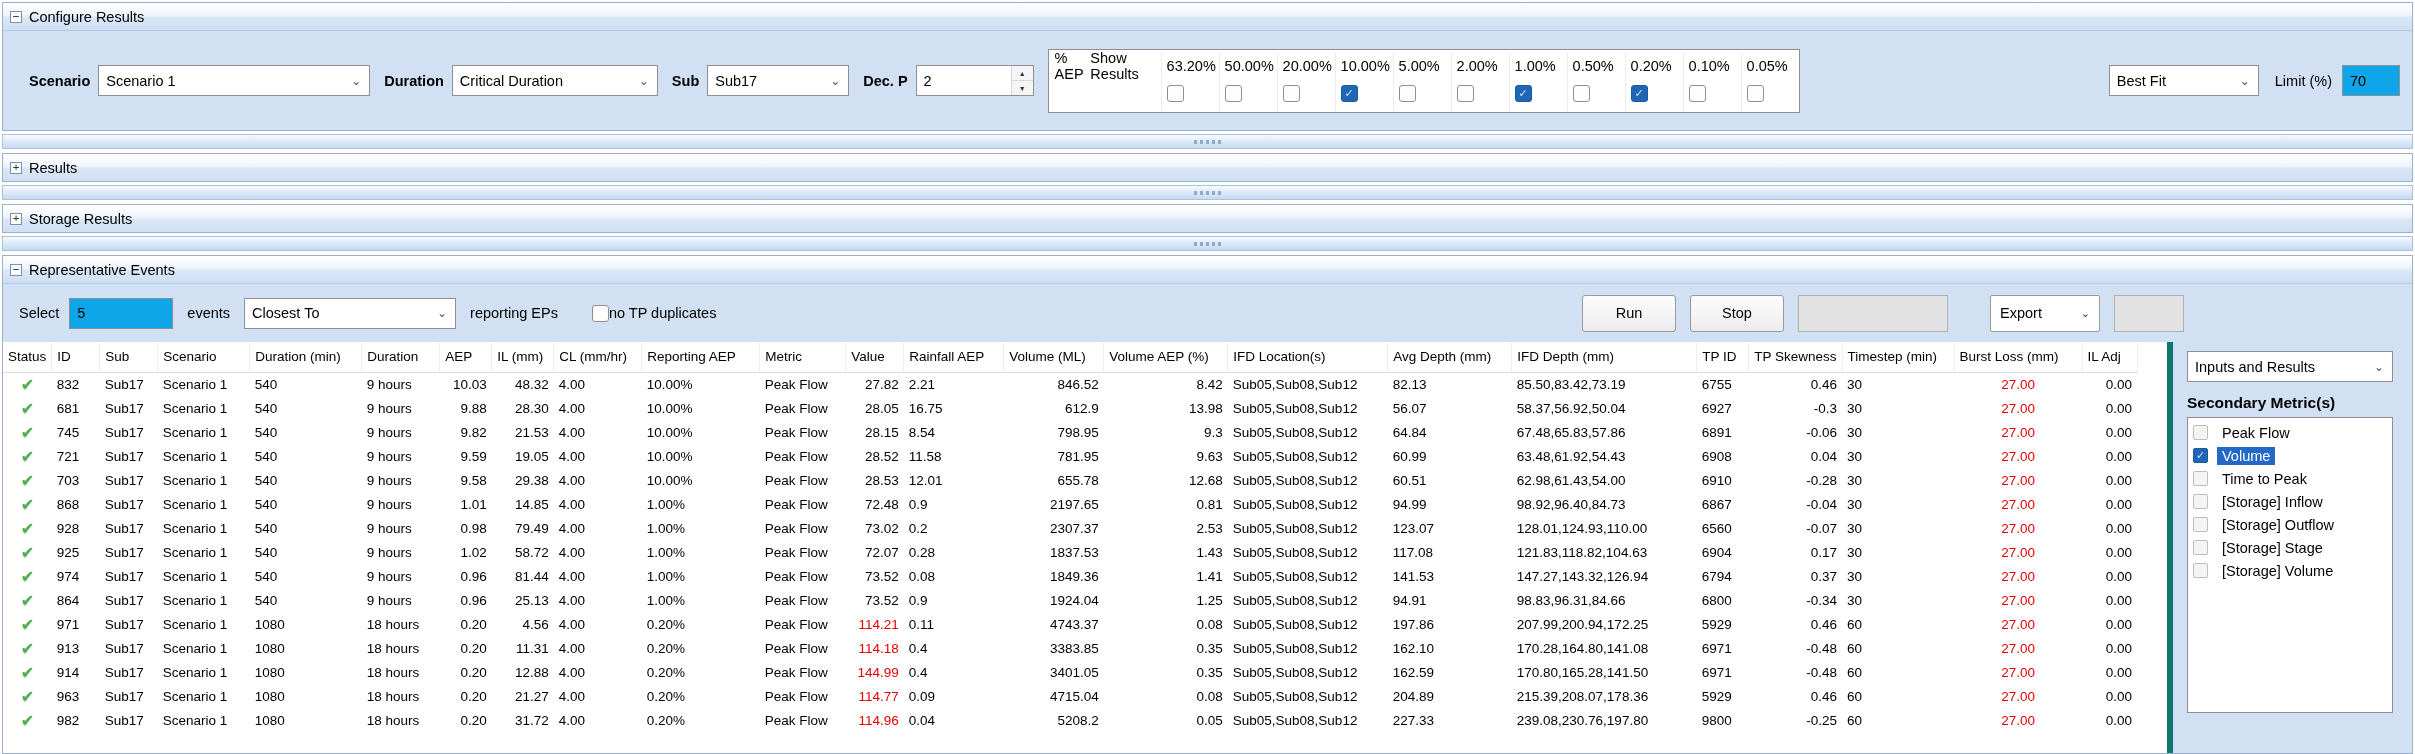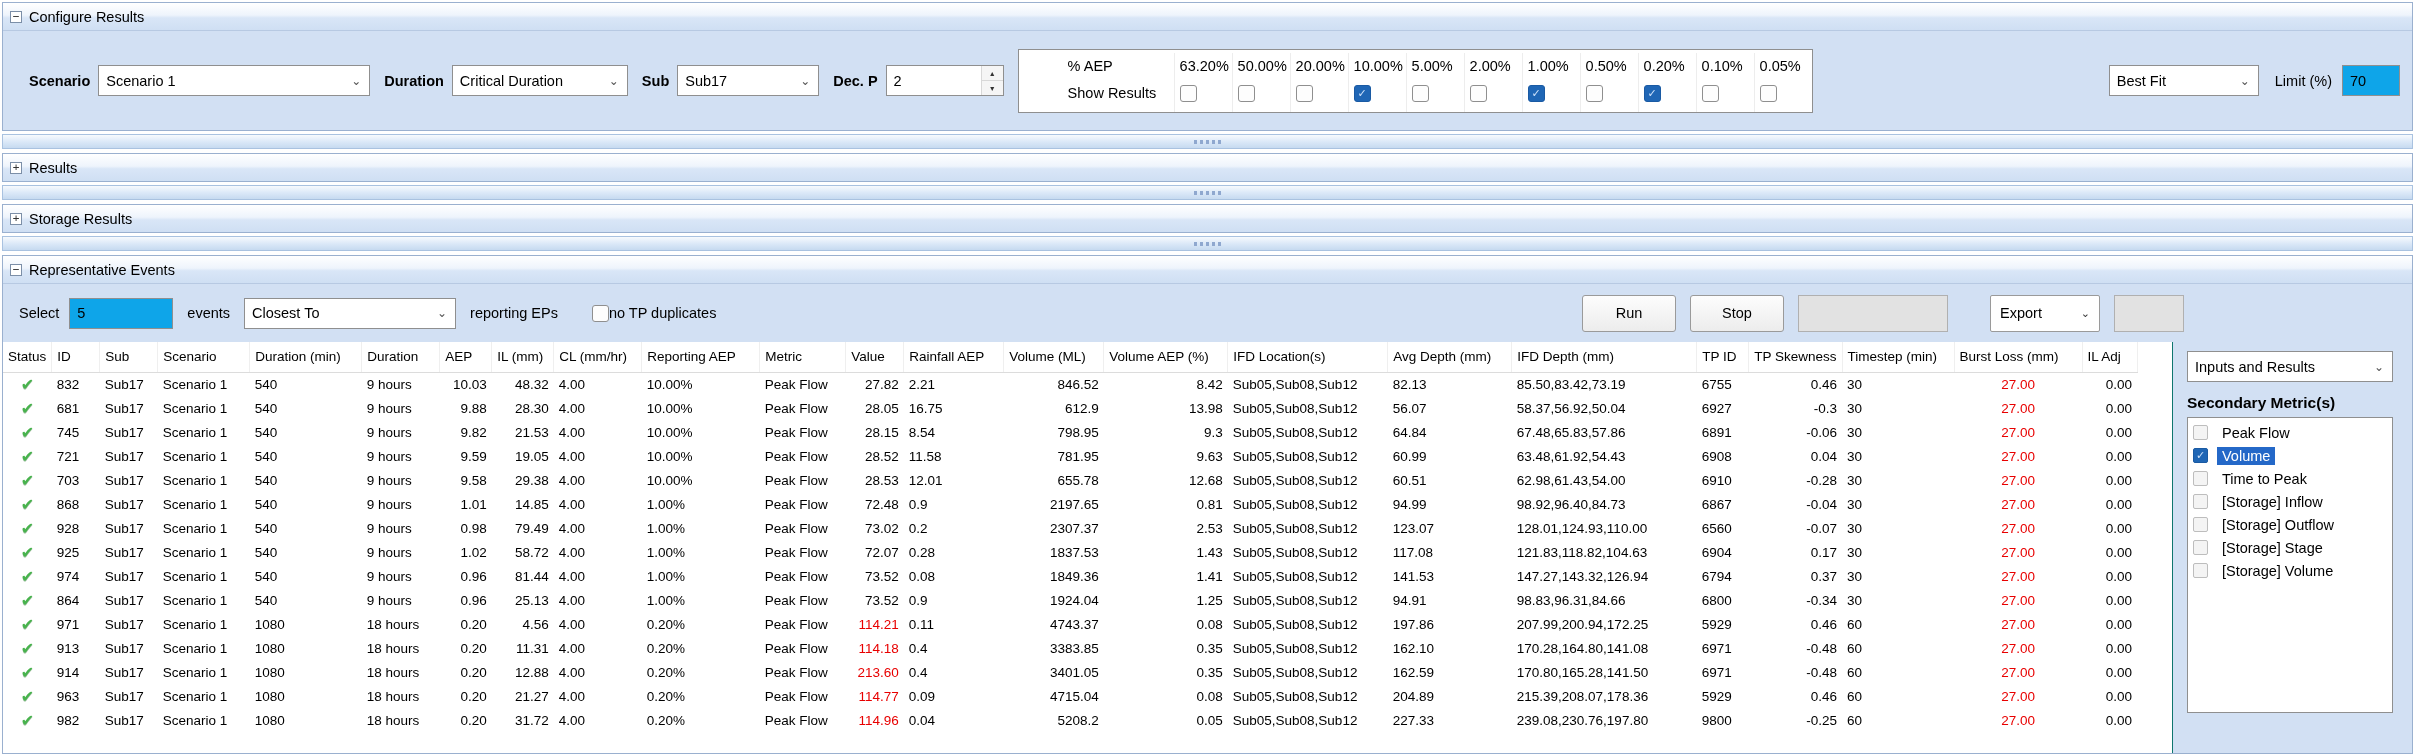--- a/index.html
+++ b/index.html
@@ -48,21 +48,21 @@
   }
   .spinner { background:#fff; border:1px solid #8f8f8f; height:31px; width:118px; display:flex; }
   .spin-val { flex:1; display:flex; align-items:center; padding-left:7px; font-size:14.5px; }
   .spin-btns { display:flex; flex-direction:column; border-left:1px solid #d8d8d8; }
   .spin-btn { flex:1; width:21px; display:flex; align-items:center; justify-content:center;
     font-size:7px; color:#333; background:#f5f5f5; }
   .spin-btn:first-child { border-bottom:1px solid #d8d8d8; }
 
   .aep-box { background:#fff; border:1px solid #8f8f8f; height:64px; margin-left:14px;
     display:flex; padding:3px 0 0 6px; }
-  .aep-first-col { display:flex; flex-direction:column; width:106px;margin-left:43px; }
+  .aep-first-col { display:flex; width:106px; }
   .aep-first-col > div, .aep-pct { font-size:14.5px; height:27px; display:flex; align-items:center; }
   .aep-cols { display:flex; }
   .aep-col { width:58px; border-left:1px solid #ededed; padding-left:5px; display:flex; flex-direction:column; }
   .aep-cbwrap { height:27px; display:flex; align-items:center; }
 
   .cb { width:17px; height:17px; border:1px solid #8f8f8f; border-radius:3px; background:#fdfdfd;
     display:inline-flex; align-items:center; justify-content:center; flex:none; }
   .cb.checked { background:#1f66b5; border-color:#1a5aa3; }
   .cb.checked::after { content:"✓"; color:#cfe3fb; font-size:11px; line-height:1; }
   .cb.small { width:15px; height:15px; border-color:#bdbdbd; background:#f4f4f4; border-radius:2px; }
@@ -79,21 +79,21 @@
     display:flex; align-items:center; justify-content:center; font-size:14.5px; }
   .placeholder-box { height:37px; margin-left:14px; background:#e2e2e2; border:1px solid #b0b0b0; }
   .export-btn { width:110px; height:37px; margin-left:42px; background:#fff;
     border:1px solid #9a9a9a; border-radius:2px; display:flex; align-items:center;
     justify-content:space-between; padding:0 9px; font-size:14.5px; }
   .export-btn .chev { font-size:11px; color:#333; }
   .flex-sp { flex:1; }
   .cbx-group { display:flex; align-items:center; margin-left:34px; }
 
   .rep-main { flex:1; display:flex; overflow:hidden; }
-  .table-wrap { width:2170px; flex:none; background:#fff; border-right:1px solid #0f766e; overflow:hidden; }
+  .table-wrap { width:2170px; flex:none; background:#fff; border-right:6px solid #0f766e; overflow:hidden; }
   table { border-collapse:collapse; table-layout:fixed; font-size:13.5px; }
   th { font-weight:normal; height:30px; padding:0 5px; white-space:nowrap; overflow:hidden;
     border-right:1px solid #efefef; border-bottom:1px solid #dcdcdc; background:#fff; }
   td { height:24px; padding:0 5px; white-space:nowrap; overflow:hidden; }
   .al-left { text-align:left; } .al-right { text-align:right; } .al-center { text-align:center; }
   td.red { color:#e80000; }
   .check-icon { color:#48b34d; font-size:16px; font-weight:bold;
     text-shadow:0 1px 0 rgba(40,110,45,.45); }
 
   .side-panel { flex:1; padding:9px 10px 0 14px; background:#d2e0f3; }
@@ -113,21 +113,21 @@
       <span class="collapse-box">−</span>
       <span>Configure Results</span>
     </div>
     <div class="panel-body configure-body">
       <span class="blabel">Scenario</span>
       <div class="select" style="width:272px">
         <span>Scenario 1</span>
         <span class="chev">⌄</span>
       </div>
       <span class="blabel">Duration</span>
-      <div class="select" style="width:176px">
+      <div class="select" style="width:206px">
         <span>Critical Duration</span>
         <span class="chev">⌄</span>
       </div>
       <span class="blabel">Sub</span>
       <div class="select" style="width:142px">
         <span>Sub17</span>
         <span class="chev">⌄</span>
       </div>
       <span class="blabel">Dec. P</span>
       <div class="spinner">
@@ -646,21 +646,21 @@
                   <td class="al-left">914</td>
                   <td class="al-left">Sub17</td>
                   <td class="al-left">Scenario 1</td>
                   <td class="al-left">1080</td>
                   <td class="al-left">18 hours</td>
                   <td class="al-right">0.20</td>
                   <td class="al-right">12.88</td>
                   <td class="al-left">4.00</td>
                   <td class="al-left">0.20%</td>
                   <td class="al-left">Peak Flow</td>
-                  <td class="al-right red">213.60</td>
+                  <td class="al-right red">144.99</td>
                   <td class="al-left">0.4</td>
                   <td class="al-right">3401.05</td>
                   <td class="al-right">0.35</td>
                   <td class="al-left">Sub05,Sub08,Sub12</td>
                   <td class="al-left">162.59</td>
                   <td class="al-left">170.80,165.28,141.50</td>
                   <td class="al-left">6971</td>
                   <td class="al-right">-0.48</td>
                   <td class="al-left">60</td>
                   <td class="al-center red">27.00</td>

